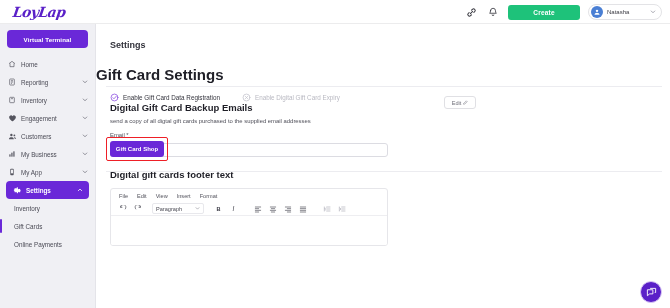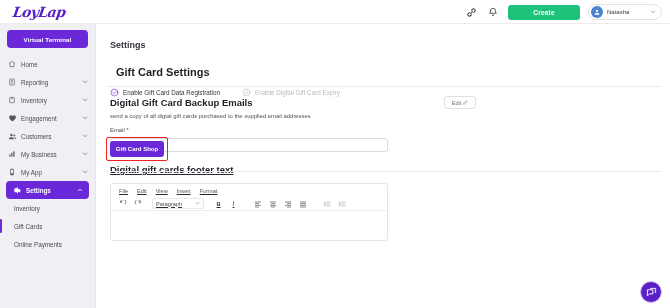--- a/index.html
+++ b/index.html
@@ -122,22 +122,22 @@
     position: absolute; top: 24px; left: 96px;
     width: 574px; height: 284px;
     background: #ffffff;
     overflow: hidden;
   }
   .page-title {
     margin: 16px 0 0 14px;
     font-size: 9px; font-weight: bold; color: #33333c;
   }
   .section-head {
-    margin: 16px 0 0 20px;
-    font-size: 11px; font-weight: bold; color: #1f1f27;
+    margin: 16px 0 0 0;
+    font-size: 15px; font-weight: bold; color: #1f1f27;
     display: flex; align-items: center;
   }
   .edit-btn {
     position: absolute; right: 194px; top: 72px;
     width: 32px; height: 13px;
     border: 1px solid #e0e0e4; border-radius: 3px;
     background: #ffffff;
     display: flex; align-items: center; justify-content: center; gap: 2px;
     font-size: 5.6px; color: #6f6f7a;
   }
@@ -460,21 +460,21 @@
 
     <div class="hr-line" style="top:147px;"></div>
 
     <div style="">
       <div class="sub-head">Digital Gift Card Backup Emails</div>
       <div class="helper">send a copy of all digtal gift cards purchased to the supplied email addresses</div>
       <div class="field-label">Email *</div>
       <input class="text-input" type="text" placeholder="" style="">
     </div>
 
-    <div style="margin-top:12px;text-decoration:underline;">
+    <div style="margin-top:12px;">
       <div class="sub-head">Digital gift cards footer text</div>
 
       <div class="editor">
         <div class="ed-menubar">
           <span>File</span>
           <span>Edit</span>
           <span>View</span>
           <span>Insert</span>
           <span>Format</span>
         </div>

